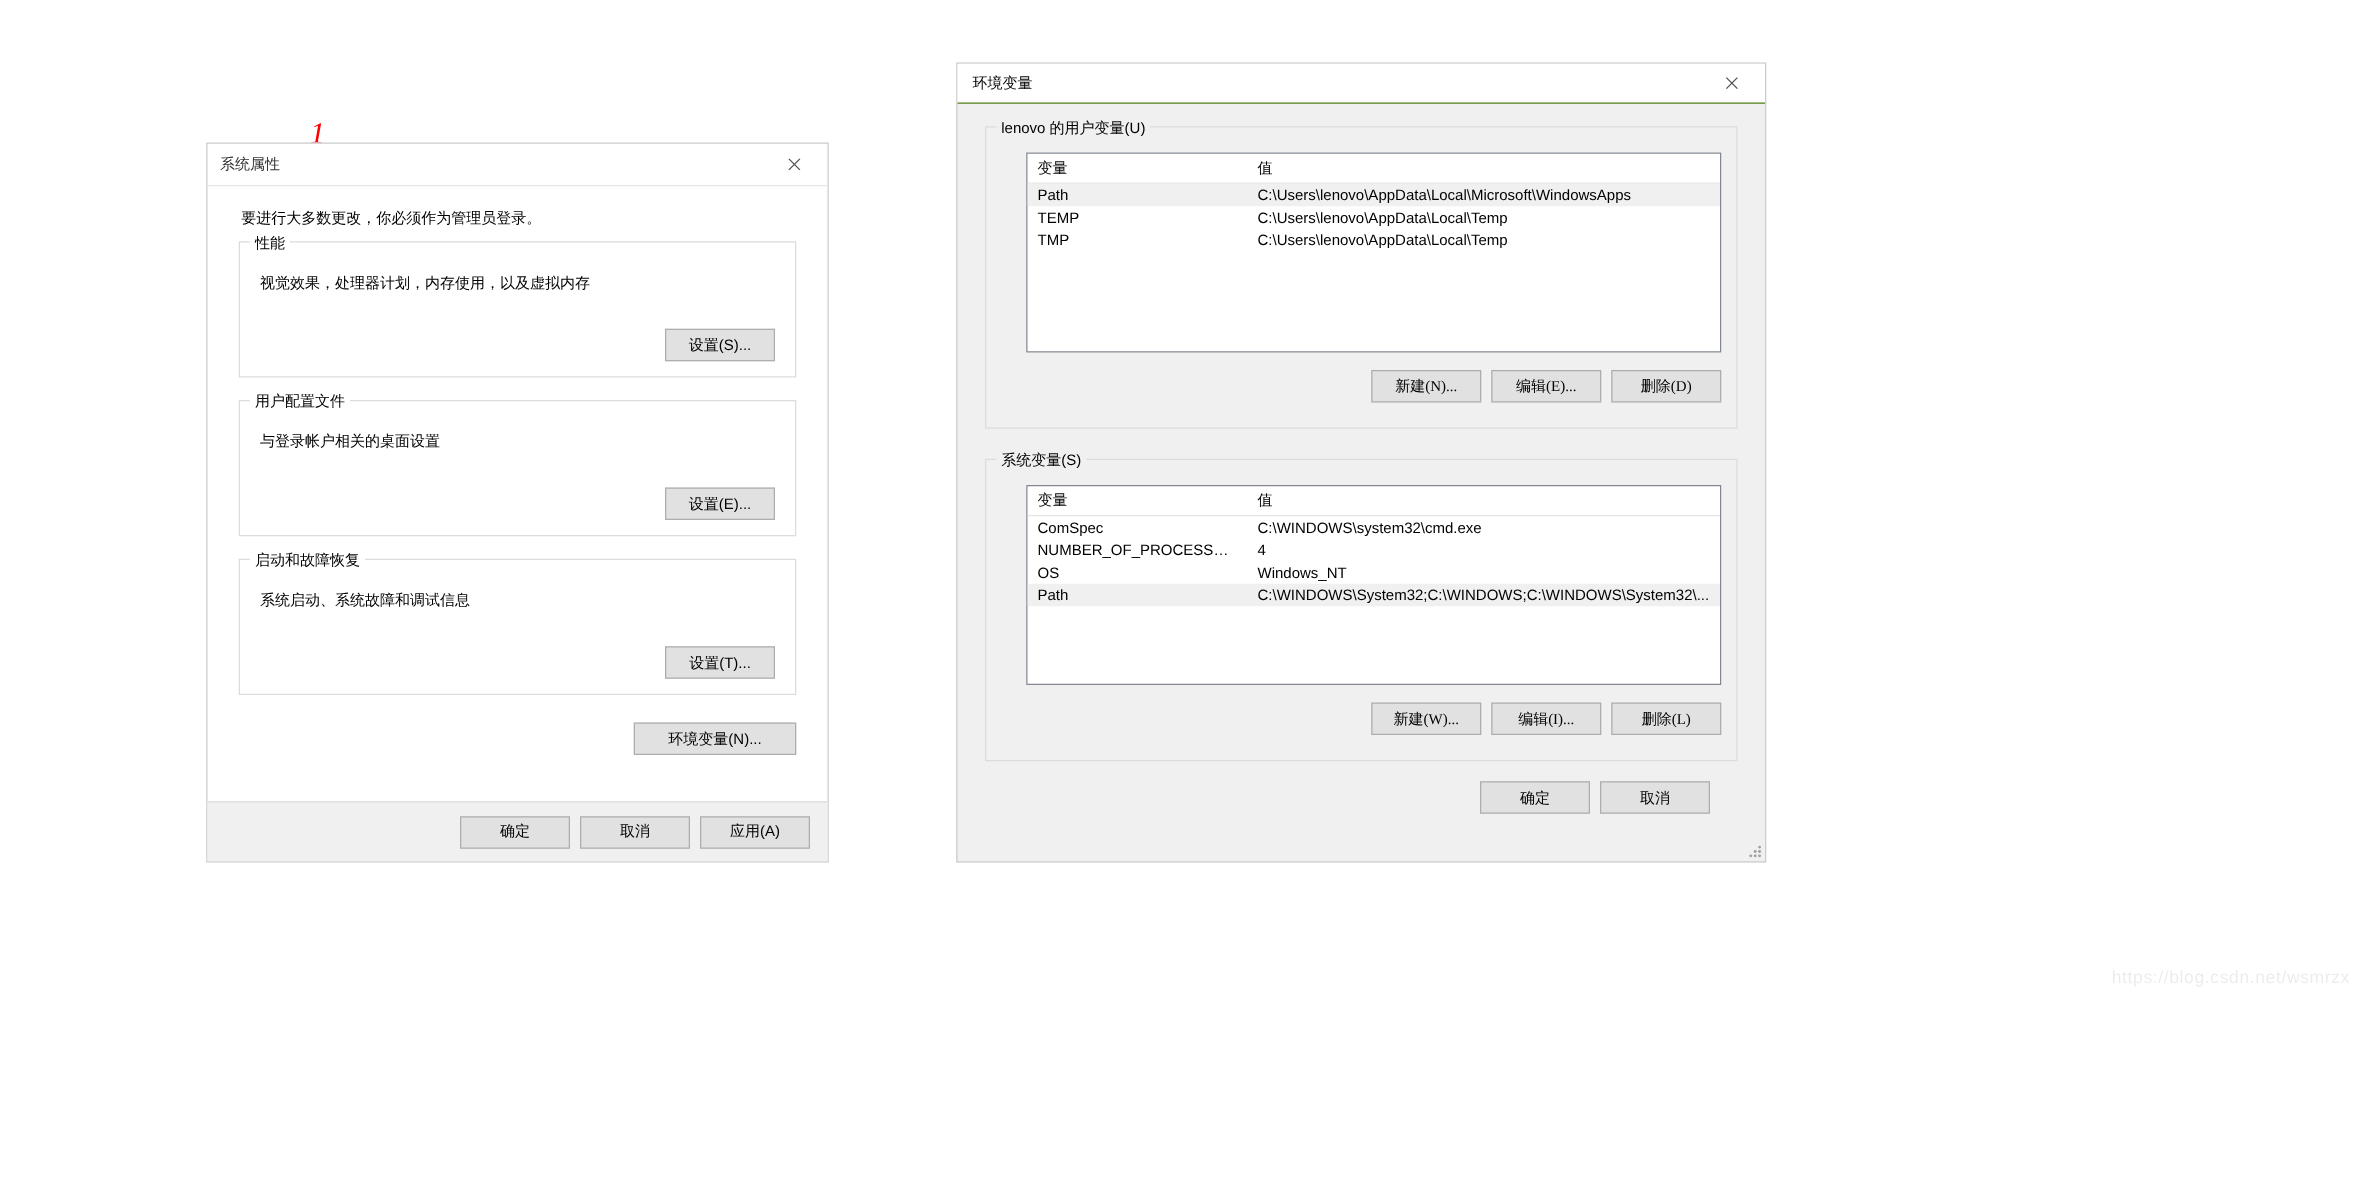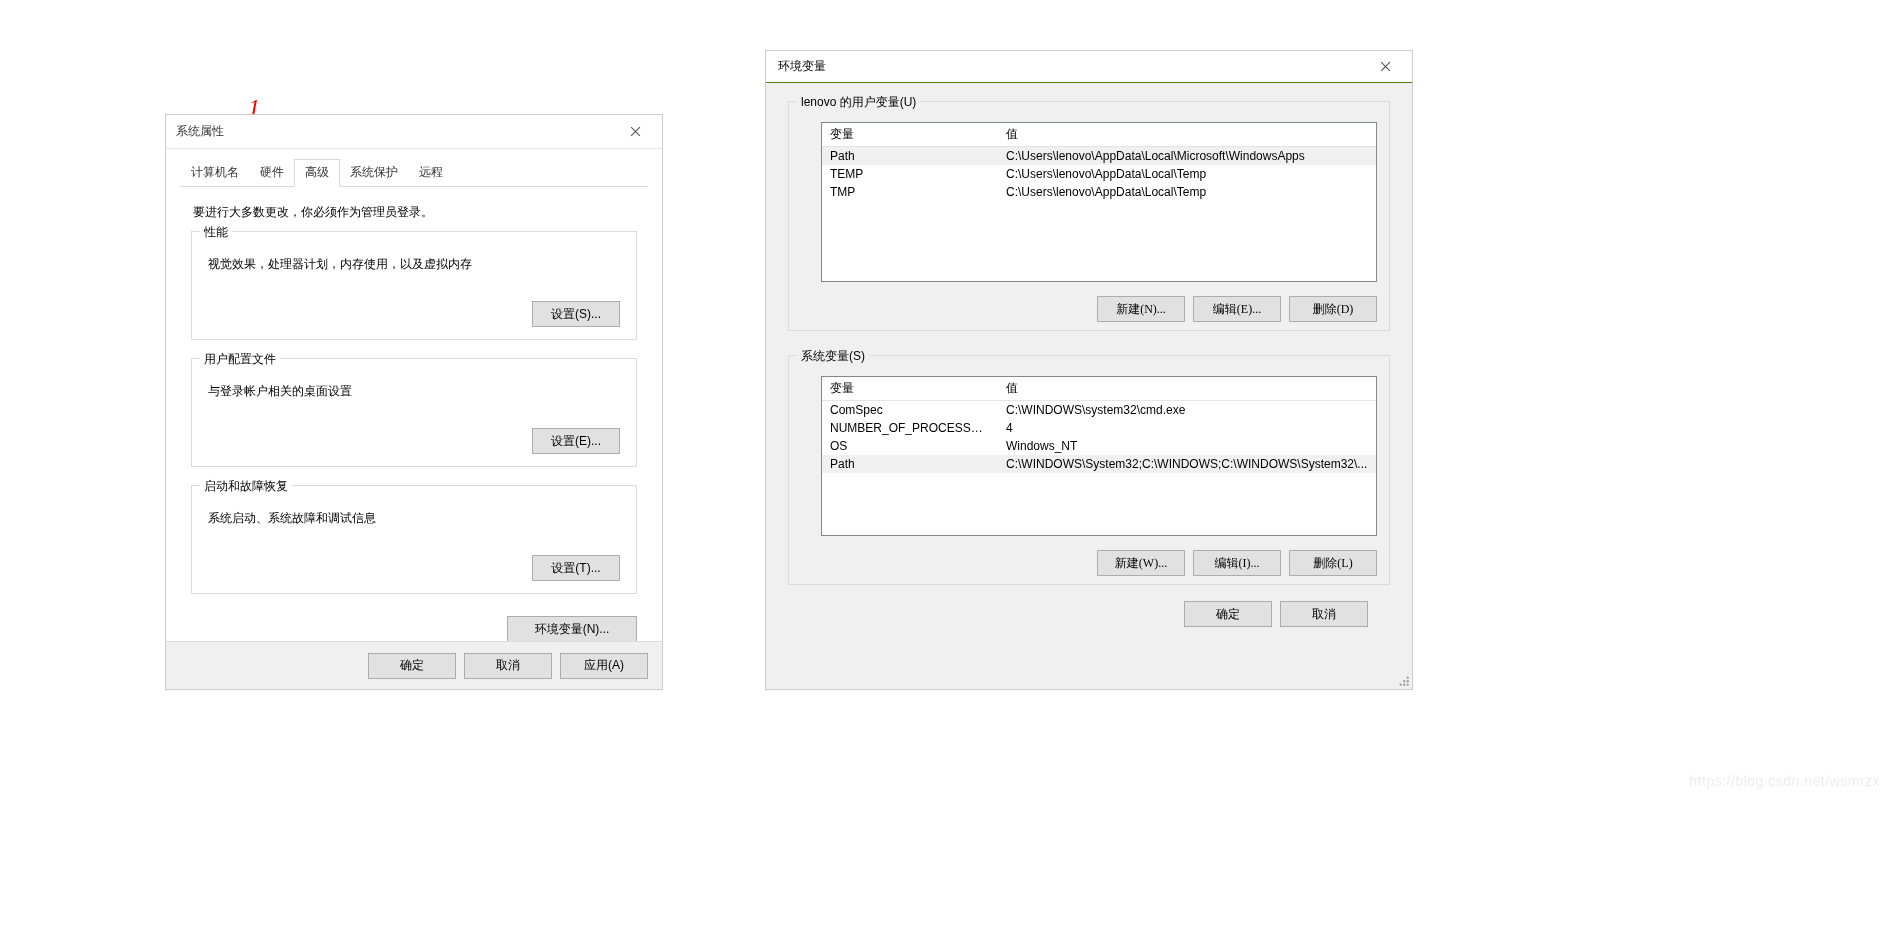--- a/index.html
+++ b/index.html
@@ -137,21 +137,21 @@
     background:#fff;
     border-bottom: 1px solid #4d7c0f;
   }
   .dlg2 .close { width: 42px; height:26px; display:flex;align-items:center;justify-content:center; color:#555;}
   .dlg2 .close svg { width:11px;height:11px;}
 
   .dlg2 .content { padding: 18px 22px 14px 22px; }
   .sect {
     border: 1px solid #dcdcdc;
     background: #f0f0f0;
-    padding: 20px 12px 8px 12px;
+    padding: 20px 12px 20px 12px;
     position: relative;
     margin-bottom: 24px;
   }
   .sect .legend {
     position:absolute; top:-8px; left:8px;
     background:#f0f0f0; padding: 0 4px;
     font-size:12px;
   }
   .listbox {
     background:#fff; border:1px solid #828790;
@@ -217,27 +217,20 @@
 <div class="dlg1">
   <div class="titlebar">
     <span class="title">系统属性</span>
     <div class="close">
       <svg viewBox="0 0 10 10">
           <path d="M1 1 L9 9 M9 1 L1 9" stroke="currentColor" stroke-width="1"></path>
         </svg>
     </div>
   </div>
 
-  <div class="tabs">
-    <div class="tab">计算机名</div>
-    <div class="tab">硬件</div>
-    <div class="tab active">高级</div>
-    <div class="tab">系统保护</div>
-    <div class="tab">远程</div>
-  </div>
 
   <div class="body">
     <div class="admin-note">要进行大多数更改，你必须作为管理员登录。</div>
 
     <div class="group">
       <div class="legend">性能</div>
       <div class="desc">视觉效果，处理器计划，内存使用，以及虚拟内存</div>
       <div class="btnrow">
         <div class="winbtn">设置(S)...</div>
       </div>

